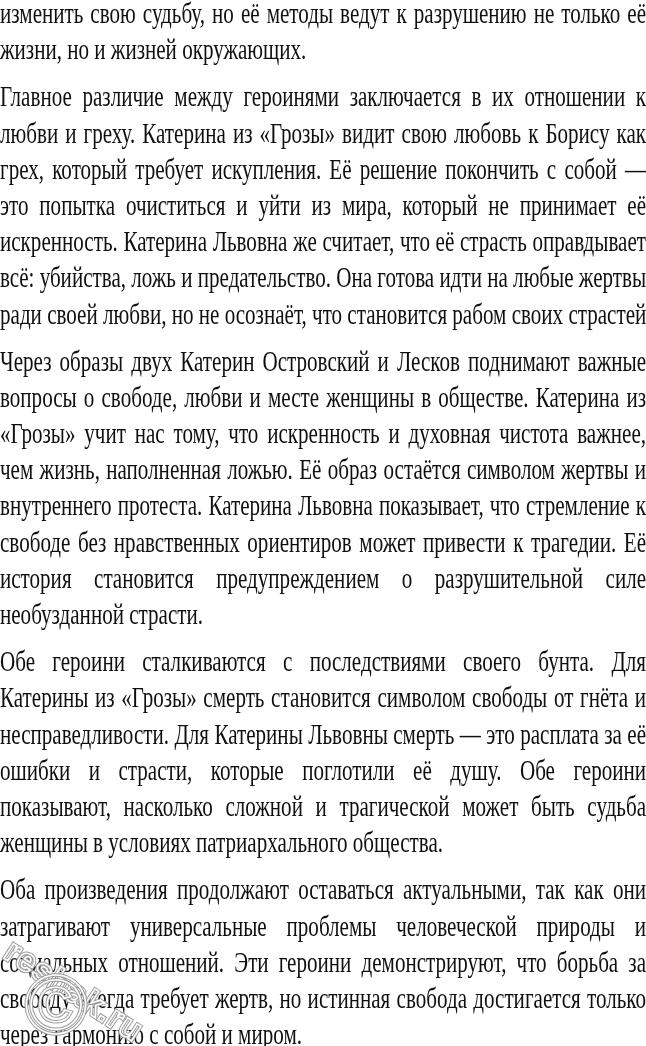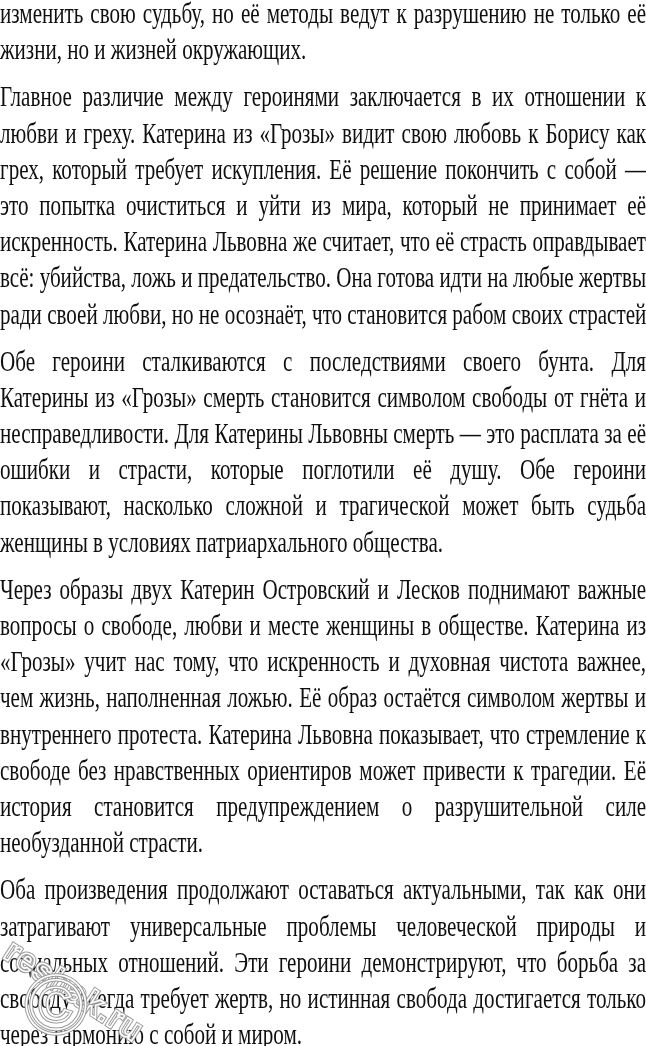--- a/index.html
+++ b/index.html
@@ -69,37 +69,37 @@
     <div class="line">Главное различие между героинями заключается в их отношении к</div>
     <div class="line">любви и греху. Катерина из «Грозы» видит свою любовь к Борису как</div>
     <div class="line">грех, который требует искупления. Её решение покончить с собой —</div>
     <div class="line">это попытка очиститься и уйти из мира, который не принимает её</div>
     <div class="line">искренность. Катерина Львовна же считает, что её страсть оправдывает</div>
     <div class="line">всё: убийства, ложь и предательство. Она готова идти на любые жертвы</div>
     <div class="line">ради своей любви, но не осознаёт, что становится рабом своих страстей.</div>
   </div>
 
   <div class="para">
-    <div class="line">Обе героини сталкиваются с последствиями своего бунта. Для</div>
-    <div class="line">Катерины из «Грозы» смерть становится символом свободы от гнёта и</div>
-    <div class="line">несправедливости. Для Катерины Львовны смерть — это расплата за её</div>
-    <div class="line">ошибки и страсти, которые поглотили её душу. Обе героини</div>
-    <div class="line">показывают, насколько сложной и трагической может быть судьба</div>
-    <div class="line last">женщины в условиях патриархального общества.</div>
-  </div>
-
-  <div class="para">
     <div class="line">Через образы двух Катерин Островский и Лесков поднимают важные</div>
     <div class="line">вопросы о свободе, любви и месте женщины в обществе. Катерина из</div>
     <div class="line">«Грозы» учит нас тому, что искренность и духовная чистота важнее,</div>
     <div class="line">чем жизнь, наполненная ложью. Её образ остаётся символом жертвы и</div>
     <div class="line">внутреннего протеста. Катерина Львовна показывает, что стремление к</div>
     <div class="line">свободе без нравственных ориентиров может привести к трагедии. Её</div>
     <div class="line">история становится предупреждением о разрушительной силе</div>
     <div class="line last">необузданной страсти.</div>
+  </div>
+
+  <div class="para">
+    <div class="line">Обе героини сталкиваются с последствиями своего бунта. Для</div>
+    <div class="line">Катерины из «Грозы» смерть становится символом свободы от гнёта и</div>
+    <div class="line">несправедливости. Для Катерины Львовны смерть — это расплата за её</div>
+    <div class="line">ошибки и страсти, которые поглотили её душу. Обе героини</div>
+    <div class="line">показывают, насколько сложной и трагической может быть судьба</div>
+    <div class="line last">женщины в условиях патриархального общества.</div>
   </div>
 
   <div class="para">
     <div class="line">Оба произведения продолжают оставаться актуальными, так как они</div>
     <div class="line">затрагивают универсальные проблемы человеческой природы и</div>
     <div class="line">социальных отношений. Эти героини демонстрируют, что борьба за</div>
     <div class="line">свободу всегда требует жертв, но истинная свобода достигается только</div>
     <div class="line last">через гармонию с собой и миром.</div>
   </div>
 

